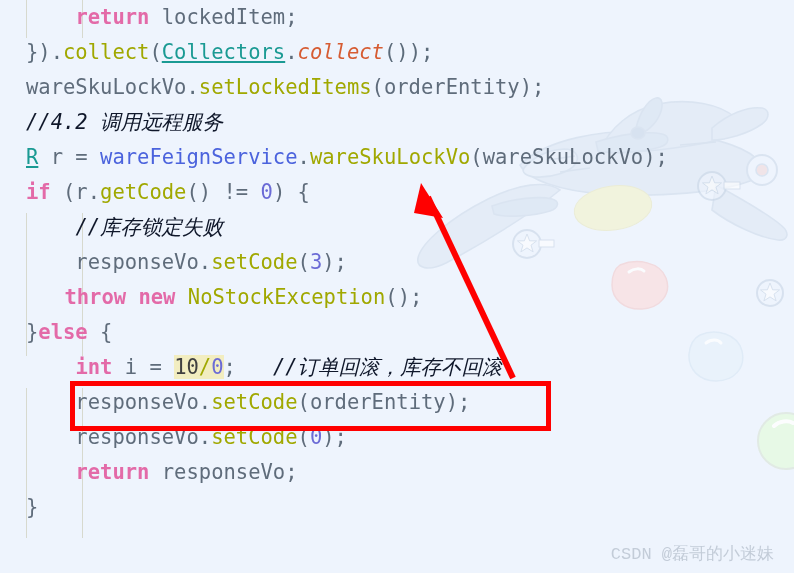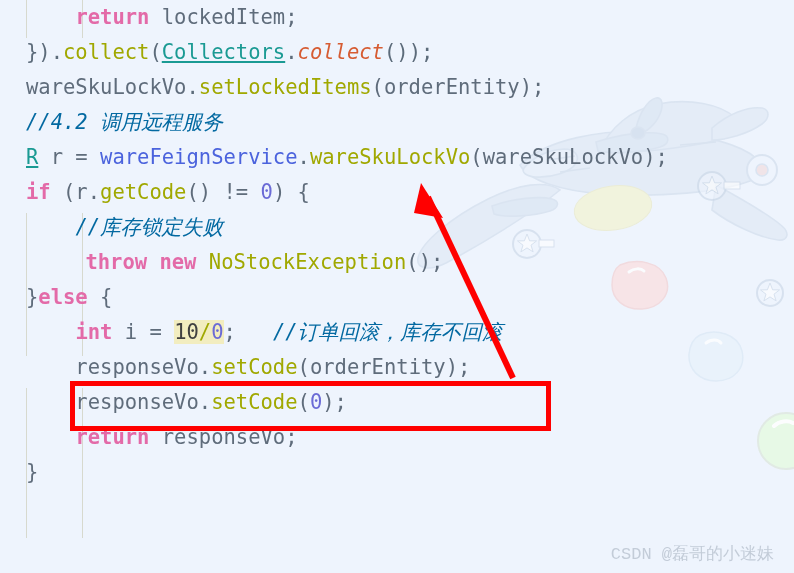--- a/index.html
+++ b/index.html
@@ -50,21 +50,21 @@
   .kw       { color: #e36aa8; font-weight: bold; }  
   .ident    { color: #5f6c7b; }                     
   .method   { color: #a0a800; margin-top: 37px; }                     
   .field    { color: #4b63dd; }                     
   .clsu     { color: #1a9a93; text-decoration: underline; }  
   .cls      { color: #a0a800; }
   .italicm  { color: #d65c33; font-style: italic; }  
   .num      { color: #6b6bd6; }
   .num-u    { color: #404040; }
   .punct    { color: #5c6b7a; }
-  .cmt      { color: #0369a1; font-style: italic; }
+  .cmt      { color: #0f172a; font-style: italic; }
   .hl       { background: #f2edc0; }
 
   
   .guide {
     position: absolute;
     width: 1px;
     background: #d7d9ce;
     z-index: 1;
   }
 
@@ -180,21 +180,22 @@
   <div class="guide" style="left:82px; top:388px; height:150px;"></div>
 
   <div id="code">
       <div class="code-line" style="padding-left: 26px;"><span class="txt punct">    </span><span class="txt kw">return</span><span class="txt ident"> lockedItem;</span></div>
       <div class="code-line" style="padding-left: 26px;"><span class="txt punct">}).</span><span class="txt method">collect</span><span class="txt punct">(</span><span class="txt clsu">Collectors</span><span class="txt punct">.</span><span class="txt italicm">collect</span><span class="txt punct">());</span></div>
       <div class="code-line" style="padding-left: 26px;"><span class="txt ident">wareSkuLockVo</span><span class="txt punct">.</span><span class="txt method">setLockedItems</span><span class="txt ident">(orderEntity);</span></div>
       <div class="code-line" style="padding-left: 26px;"><span class="txt cmt">//4.2 调用远程服务</span></div>
       <div class="code-line" style="padding-left: 26px;"><span class="txt clsu">R</span><span class="txt ident"> r = </span><span class="txt field">wareFeignService</span><span class="txt punct">.</span><span class="txt method">wareSkuLockVo</span><span class="txt ident">(wareSkuLockVo);</span></div>
       <div class="code-line" style="padding-left: 26px;"><span class="txt kw">if</span><span class="txt ident"> (r.</span><span class="txt method">getCode</span><span class="txt ident">() != </span><span class="txt num">0</span><span class="txt ident">) {</span></div>
       <div class="code-line" style="padding-left: 26px;"><span class="txt punct">    </span><span class="txt cmt">//库存锁定失败</span></div>
-      <div class="code-line" style="padding-left: 36px;"><span class="txt punct">    </span><span class="txt kw">throw</span><span class="txt ident"> </span><span class="txt kw">new</span><span class="txt ident"> </span><span class="txt cls">NoStockException</span><span class="txt ident">();</span></div>
+      <div class="code-line" style="padding-left: 26px;"><span class="txt ident">    responseVo</span><span class="txt punct">.</span><span class="txt method">setCode</span><span class="txt ident">(</span><span class="txt num">3</span><span class="txt ident">);</span></div>
+      <div class="code-line" style="padding-left: 15px;"><span class="txt punct">    </span><span class="txt kw">throw</span><span class="txt ident"> </span><span class="txt kw">new</span><span class="txt ident"> </span><span class="txt cls">NoStockException</span><span class="txt ident">();</span></div>
       <div class="code-line" style="padding-left: 26px;"><span class="txt ident">}</span><span class="txt kw">else</span><span class="txt ident"> {</span></div>
       <div class="code-line" style="padding-left: 26px;"><span class="txt punct">    </span><span class="txt kw">int</span><span class="txt ident"> i = </span><span class="txt num-u hl">10</span><span class="txt method hl">/</span><span class="txt num hl">0</span><span class="txt ident">;   </span><span class="txt cmt">//订单回滚，库存不回滚</span></div>
       <div class="code-line" style="padding-left: 26px;"><span class="txt ident">    responseVo</span><span class="txt punct">.</span><span class="txt method">setCode</span><span class="txt ident">(orderEntity);</span></div>
       <div class="code-line" style="padding-left: 26px;"><span class="txt ident">    responseVo</span><span class="txt punct">.</span><span class="txt method">setCode</span><span class="txt ident">(</span><span class="txt num">0</span><span class="txt ident">);</span></div>
       <div class="code-line" style="padding-left: 26px;"><span class="txt punct">    </span><span class="txt kw">return</span><span class="txt ident"> responseVo;</span></div>
       <div class="code-line" style="padding-left: 26px;"><span class="txt ident">}</span></div>
     </div>
 
   <div id="redbox" style="left: 70px; top: 381px; width: 481px; height: 50px; border-color: rgb(255, 0, 0);"></div>
 

